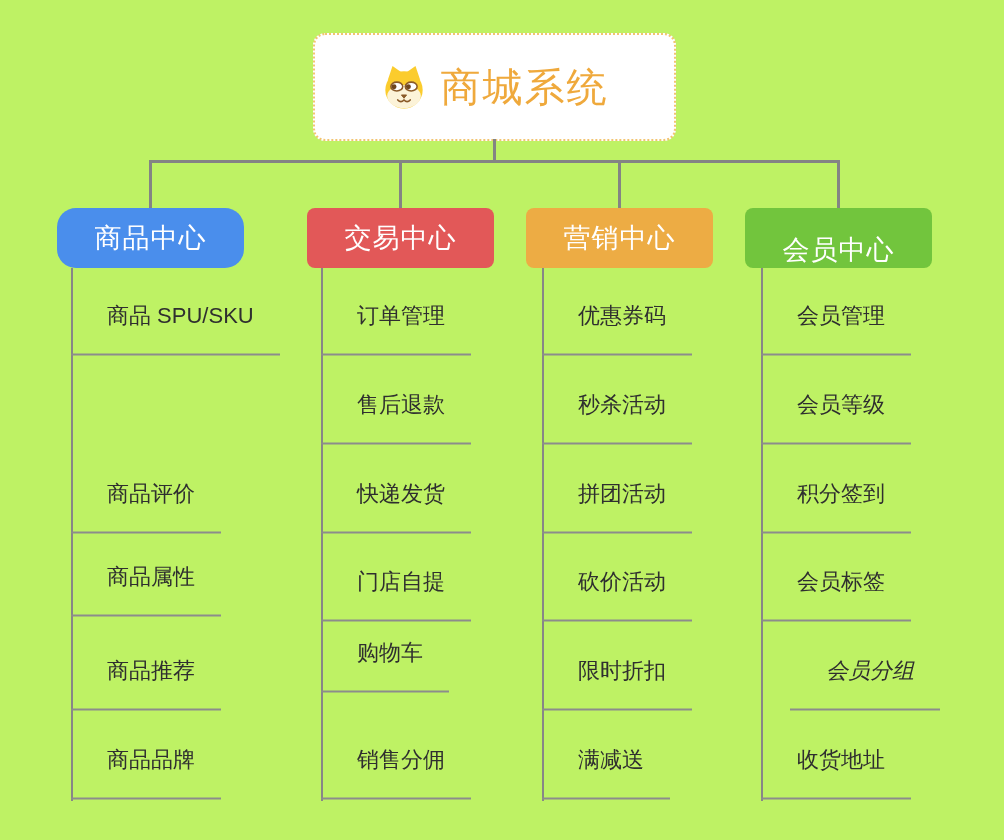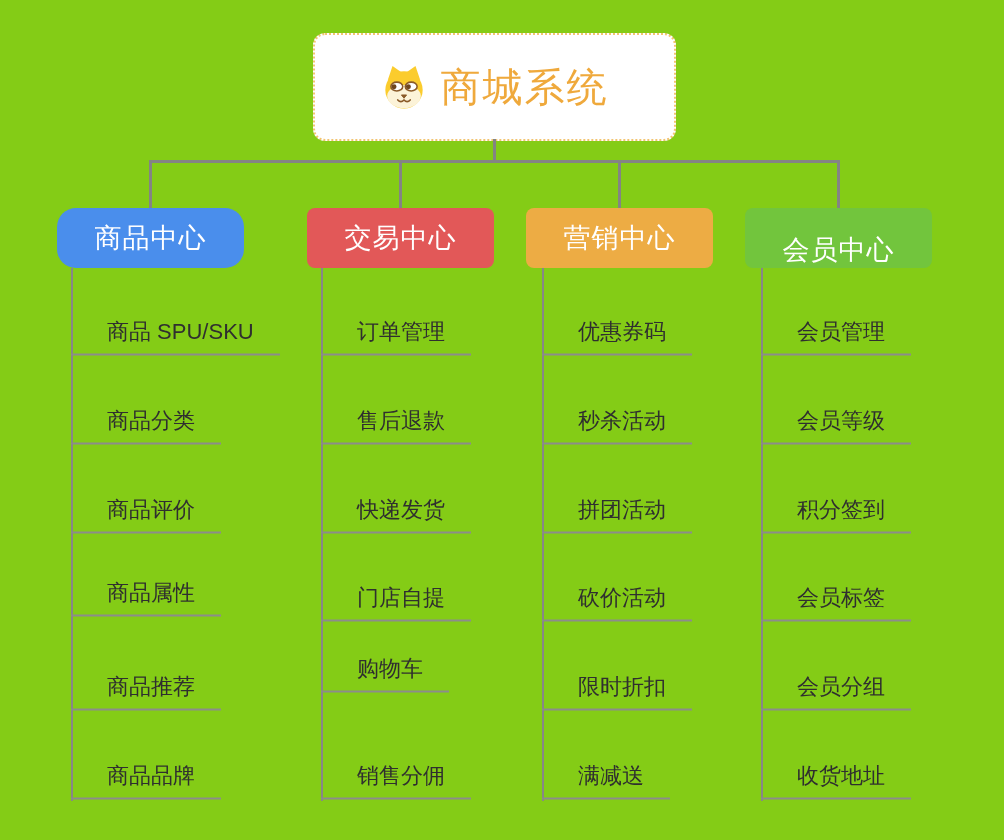--- a/index.html
+++ b/index.html
@@ -18,29 +18,29 @@
   .root-icon{width:46px;height:46px;flex:0 0 auto;display:block;}
   .line{position:absolute;background:#848484;}
   .branch-box{
     position:absolute;width:187px;height:60px;border-radius:8px;
     display:flex;align-items:center;justify-content:center;
     color:#ffffff;font-size:27px;letter-spacing:1px;white-space:nowrap;
   }
   .leaf{
     position:absolute;transform:translateY(-100%);
     border-bottom:2px solid #8c8c8c;
-    padding:0 26px 8px 36px;
+    padding:0 26px 24px 36px;
     font-size:22px;color:#2f2f2f;white-space:nowrap;line-height:1.25;
   }
   .trunk{width:2px;background:#878787;}
 </style>
 </head>
 <body>
 
-<div class="canvas" id="canvas" style="background: #84cc16;">
+<div class="canvas" id="canvas" style="background: #bef264;">
 
   <div class="root" id="root-topic" style="border-color: rgb(242, 196, 113); background: rgb(255, 255, 255);">
     <svg class="root-icon" viewBox="0 0 48 48" aria-hidden="true">
       <polygon points="7,17 12,2 22,9" fill="#fbcc2d"></polygon>
       <polygon points="41,17 36,2 26,9" fill="#fbcc2d"></polygon>
       <circle cx="24" cy="27" r="19.5" fill="#fbcc2d"></circle>
       <path d="M6.5,33 a17.5,13 0 0 0 35,0 a17.5,11 0 0 0 -35,0 Z" fill="#fcf3d8"></path>
       <ellipse cx="16.5" cy="23.5" rx="6.2" ry="4.6" fill="#ffffff" stroke="#8a5a28" stroke-width="1.6"></ellipse>
       <ellipse cx="31.5" cy="23.5" rx="6.2" ry="4.6" fill="#ffffff" stroke="#8a5a28" stroke-width="1.6"></ellipse>
       <circle cx="13.6" cy="23.8" r="2.6" fill="#6e451d"></circle>
@@ -53,21 +53,20 @@
 
   <div class="line" style="left:493px;top:139px;width:3px;height:23px;"></div>
   <div class="line" style="left:149px;top:160px;width:691px;height:3px;"></div>
 
 <div class="line" style="left: 149px; top: 160px; width: 3px; height: 48px;"></div>
     <div class="branch-box" style="left: 57px; top: 208px; background: rgb(74, 142, 236); color: rgb(255, 255, 255); border-radius: 19px;">
       <span>商品中心</span>
     </div>
     <div class="line trunk" style="left: 71px; top: 268px; height: 533px;"></div>
     <div class="leaf" style="left: 71px; top: 355px;"><span>商品 SPU/SKU</span></div>
-    <div class="leaf" style="left: 71px; top: 444px;"><span>商品分类</span></div>
     <div class="leaf" style="left: 71px; top: 533px;"><span>商品评价</span></div>
     <div class="leaf" style="left: 71px; top: 616px;"><span>商品属性</span></div>
     <div class="leaf" style="left: 71px; top: 710px;"><span>商品推荐</span></div>
     <div class="leaf" style="left: 71px; top: 799px;"><span>商品品牌</span></div>
     <div class="line" style="left: 399px; top: 160px; width: 3px; height: 48px;"></div>
     <div class="branch-box" style="left: 307px; top: 208px; background: rgb(226, 88, 88); color: rgb(255, 255, 255);">
       <span>交易中心</span>
     </div>
     <div class="line trunk" style="left: 321px; top: 268px; height: 533px;"></div>
     <div class="leaf" style="left: 321px; top: 355px;"><span>订单管理</span></div>
@@ -89,15 +88,15 @@
     <div class="leaf" style="left: 542px; top: 799px;"><span>满减送</span></div>
     <div class="line" style="left: 837px; top: 160px; width: 3px; height: 48px;"></div>
     <div class="branch-box" style="left: 745px; top: 208px; background: rgb(114, 197, 61); color: rgb(255, 255, 255); align-items: flex-end;">
       <span>会员中心</span>
     </div>
     <div class="line trunk" style="left: 761px; top: 268px; height: 533px;"></div>
     <div class="leaf" style="left: 761px; top: 355px;"><span>会员管理</span></div>
     <div class="leaf" style="left: 761px; top: 444px;"><span>会员等级</span></div>
     <div class="leaf" style="left: 761px; top: 533px;"><span>积分签到</span></div>
     <div class="leaf" style="left: 761px; top: 621px;"><span>会员标签</span></div>
-    <div class="leaf" style="left: 761px; top: 710px;"><span>会员分组</span></div>
+    <div class="leaf" style="left: 790px; top: 710px; font-style: italic;"><span>会员分组</span></div>
     <div class="leaf" style="left: 761px; top: 799px;"><span>收货地址</span></div>
   </div>
 
 </body></html>

